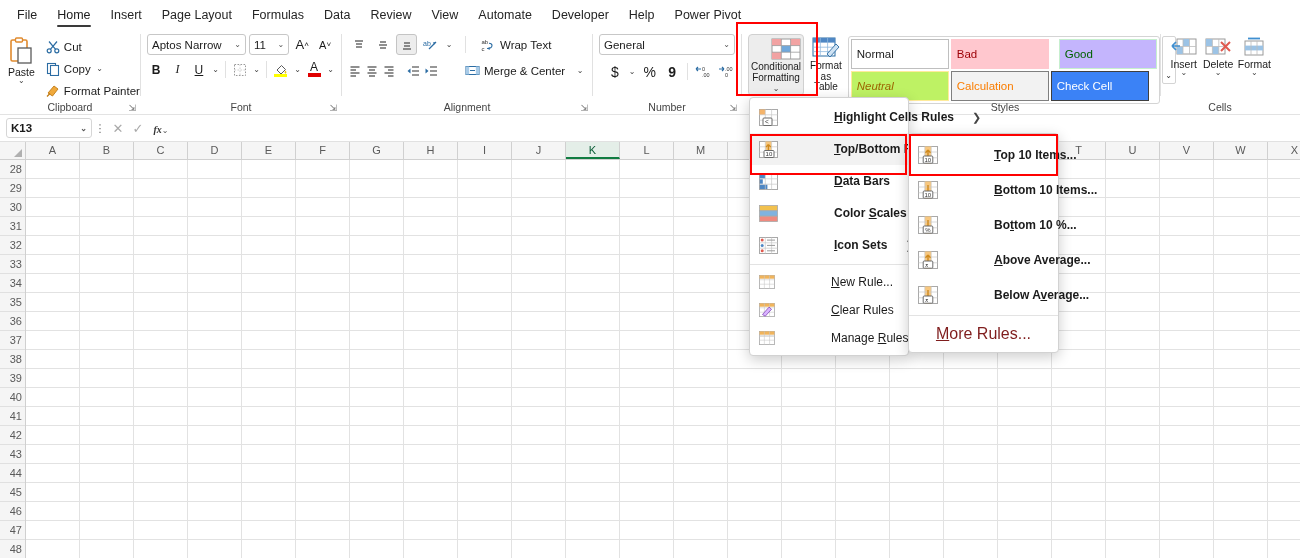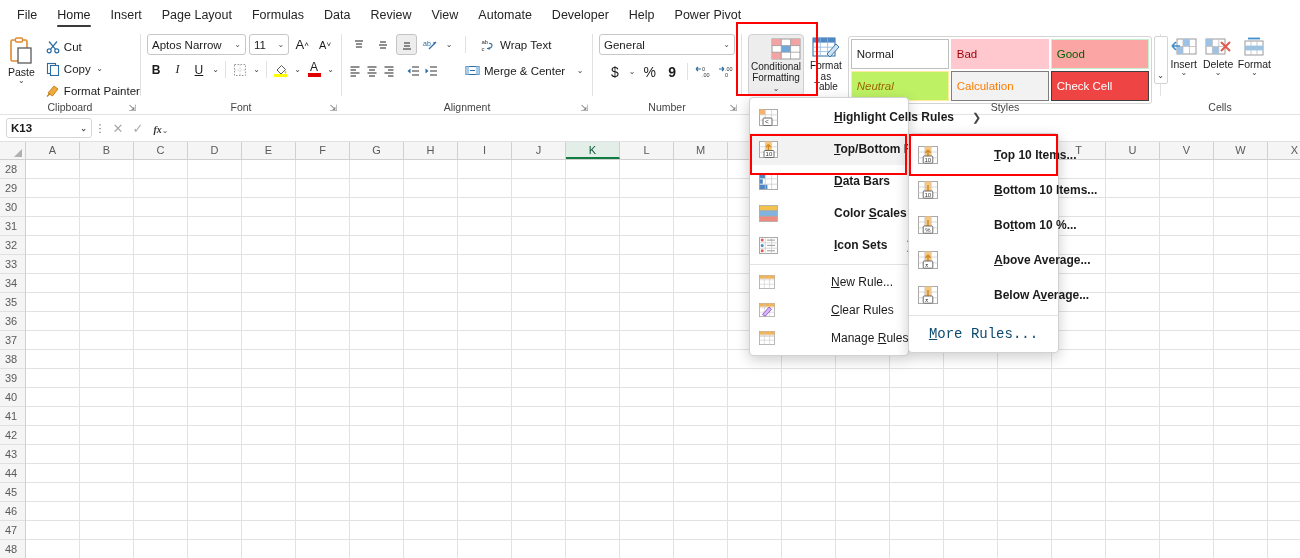--- a/index.html
+++ b/index.html
@@ -87,21 +87,21 @@
   .corner { width:26px; min-width:26px; background:#f5f5f5; border-right:1px solid #d0d0d0;
             position:relative; }
   .corner:after { content:""; position:absolute; right:3px; bottom:2px;
                   border-style:solid; border-width:0 0 8px 8px;
                   border-color:transparent transparent #b0b0b0 transparent; }
   .ch { min-width:54px; width:54px; border-right:1px solid #d0d0d0; text-align:center;
         font-size:11px; color:#5a5a5a; line-height:17px; background:#f5f5f5; }
   .ch.sel { background:#e4eee8; color:#0a5c36; border-bottom:2px solid #107c41; line-height:16px; }
   .rows { display:flex; }
   .rowhdr { width:26px; min-width:26px; background:#f5f5f5; border-right:1px solid #d0d0d0; }
-  .rh { height:19px; border-bottom:1px solid #e0e0e0; text-align:center; padding-right:3px;
+  .rh { height:19px; border-bottom:1px solid #e0e0e0; text-align:right; padding-right:3px;
         font-size:11px; color:#5a5a5a; line-height:18px; background:#f5f5f5;
         overflow:hidden; direction:rtl; }
   .cells { flex:1; }
   .row { display:flex; height:19px; }
   .cell { width:54px; min-width:54px; border-right:1px solid #e2e2e2; border-bottom:1px solid #e2e2e2;
           background:#fff; }
 
   
   .menu { position:absolute; background:#fff; border:1px solid #d2d2d2; border-radius:4px;
           box-shadow:0 4px 14px rgba(0,0,0,.20); z-index:50; padding:3px 0; }
@@ -109,21 +109,21 @@
         font-size:12px; color:#1b1b1b; white-space:nowrap; position:relative; }
   .mi .milbl { flex:1;padding-left:48px; }
   .mi .arrow { font-size:11px; color:#444; margin-left:10px; }
   .mi.sel { background:#f2f2f2; }
   .msep { height:1px; background:#e3e3e3; margin:3px 0; }
   .mi-small { height:28px; font-size:12px; }
   u { text-decoration:underline; }
 
   .sub .mi { height:35px; }
   .more-rules { display:flex; align-items:center; justify-content:center; height:30px;
-                font-size:14px; color:#0c4a6e;font-family:Liberation Mono, monospace; }
+                font-size:16px; color:#7f1d1d; }
 
   
   svg { display:block; }
 </style>
 </head>
 <body>
 
 <div class="tabbar" id="tabbar">
     <div class="tab">File</div>
     <div class="tab active">Home</div>
@@ -461,22 +461,22 @@
         <div class="stylegal">
           <div class="stylecol" id="stylecol0">
               <div class="sty" style="background: rgb(255, 255, 255); color: rgb(27, 27, 27); border-color: rgb(191, 191, 191);">Normal</div>
               <div class="sty" style="background: #bef264; color: rgb(156, 101, 0); border-color: rgb(255, 235, 156); font-style: italic;">Neutral</div>
             </div>
           <div class="stylecol" id="stylecol1">
               <div class="sty" style="background: rgb(255, 199, 206); color: rgb(156, 0, 6); border-color: rgb(255, 199, 206);">Bad</div>
               <div class="sty" style="background: rgb(242, 242, 242); color: rgb(250, 125, 0); border-color: rgb(127, 127, 127);">Calculation</div>
             </div>
           <div class="stylecol" id="stylecol2">
-              <div class="sty" style="background: #fca5a5; color: rgb(0, 97, 0); border-color: rgb(198, 239, 206);">Good</div>
-              <div class="sty" style="background: #ef4444; color: rgb(255, 255, 255); border-color: rgb(63, 63, 63);">Check Cell</div>
+              <div class="sty" style="background: #c4b5fd; color: rgb(0, 97, 0); border-color: rgb(198, 239, 206); margin-left: 8px;">Good</div>
+              <div class="sty" style="background: #3b82f6; color: rgb(255, 255, 255); border-color: rgb(63, 63, 63);">Check Cell</div>
             </div>
         </div>
         <div class="gal-more" style="height:48px;">⌄</div>
       </div>
     </div>
     <div class="group-label" style="left:auto;right:110px;width:90px;">Styles</div>
   </div>
   <div class="group-sep"></div>
 
   <div class="group" style="width:118px;">

